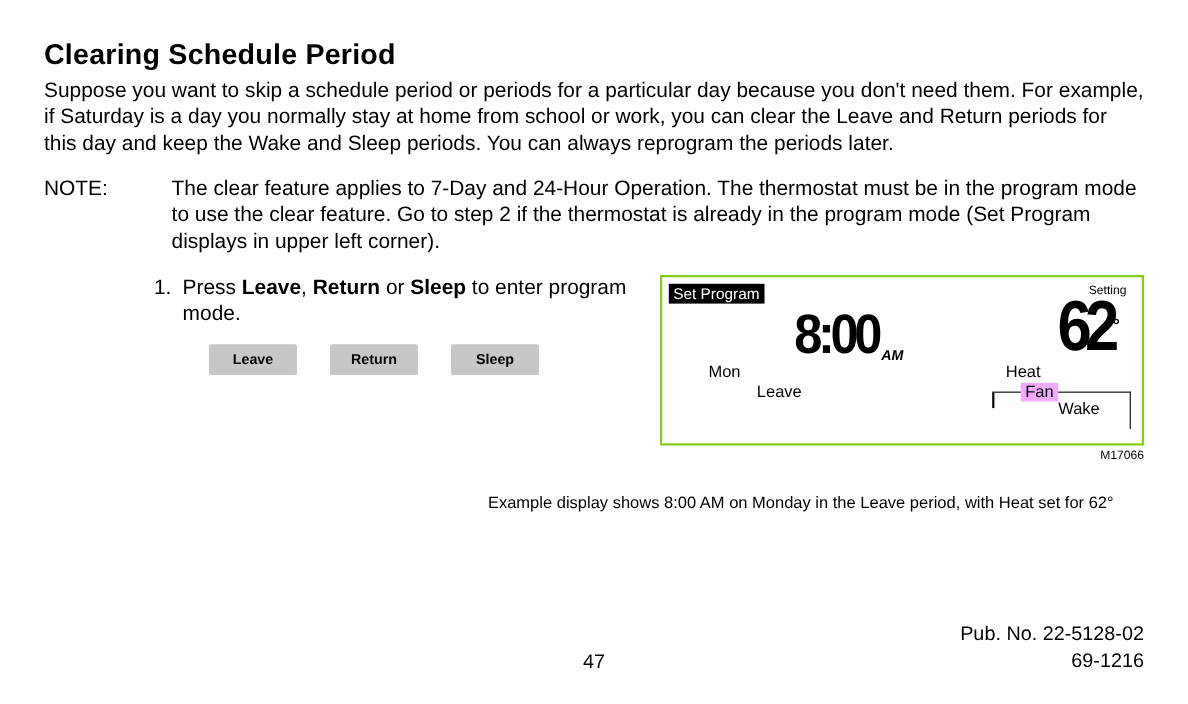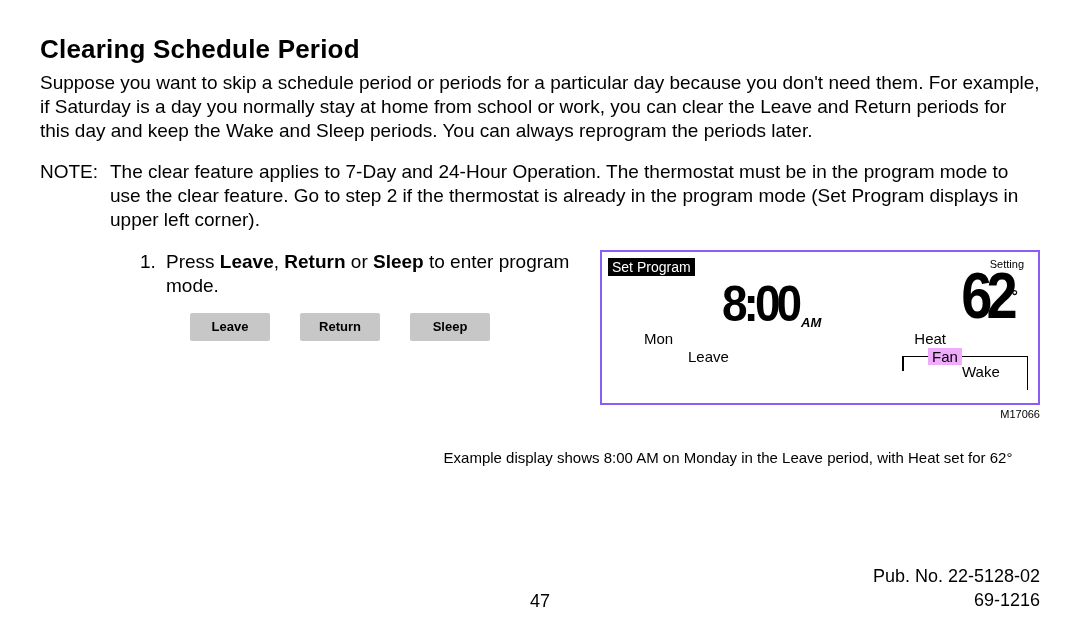--- a/index.html
+++ b/index.html
@@ -1,31 +1,31 @@
 <!DOCTYPE html>
 <html><head>
   <meta charset="utf-8">
   <style>
     * { box-sizing: border-box; margin: 0; padding: 0; }
     html, body { width: 1080px; height: 640px; background: #fff; font-family: Arial, Helvetica, sans-serif; color:#000; }
     .page { padding: 34px 40px 20px 40px; position: relative; height: 100%; }
     h1 { font-size: 26px; font-weight: bold; margin-bottom: 6px; letter-spacing: 0.2px; }
     p.intro { font-size: 19px; line-height: 1.25; margin-bottom: 18px; }
-    .note { display: flex; font-size: 19px; line-height: 1.25; margin-bottom: 18px; }
+    .note { display: flex; font-size: 19px; line-height: 1.25; margin-bottom: 18px; gap: 46px; }
     .note-label { width: 70px; flex: 0 0 70px; }
     .note-body { flex: 1; }
     .step-row { display: flex; align-items: flex-start; gap: 0; }
     .step-left { width: 560px; padding-left: 100px; }
     .step-num { display: flex; font-size: 19px; line-height: 1.3; }
     .num { width: 26px; flex: 0 0 26px; }
     .step-text { flex: 1; }
     .btn-bar { display:flex; gap: 30px; margin-top: 14px; margin-left: 50px; }
     .btn-key { background: #c7c7c7; width: 80px; height: 28px; border-radius: 2px; display:flex; align-items:center; justify-content:center; font-size: 13px; font-weight: bold; }
     .display-wrap { flex: 1; }
-    .lcd { border: 2px solid #8b5cf6; width: 440px; height: 155px; position: relative; padding: 6px 8px 6px 8px; }
+    .lcd { border: 2px solid #84cc16; width: 440px; height: 155px; position: relative; padding: 6px 8px 6px 8px; }
     .badge { position:absolute; left:6px; top:6px; background:#000; color:#fff; font-size:14px; padding:1px 4px; font-weight: normal; }
     .setting { position:absolute; right:14px; top:6px; font-size:11px; }
     .time-block { position:absolute; left:100px; top:24px; display:flex; align-items:flex-end;margin-left:20px;}
     .time { font-family: 'Arial Black', Arial, sans-serif; font-weight: 900; font-size: 46px; letter-spacing: -4px; transform: scaleY(1.1); }
     .am { font-size:13px; font-style: italic; font-weight: bold; margin-left:3px; margin-top: 4px; }
     .temp-block { position:absolute; right:20px; top:16px; display:flex; align-items:center;}
     .temp { font-family: 'Arial Black', Arial, sans-serif; font-weight: 900; font-size: 56px; letter-spacing: -6px; transform: scaleY(1.15); line-height: 1;}
     .deg { font-size: 16px; font-weight: bold; margin-left: 0px; margin-top: 2px;}
     .mon { position:absolute; left: 42px; top: 78px; font-size:15px; }
     .leave-lbl { position:absolute; left: 86px; top: 96px; font-size:15px; }

